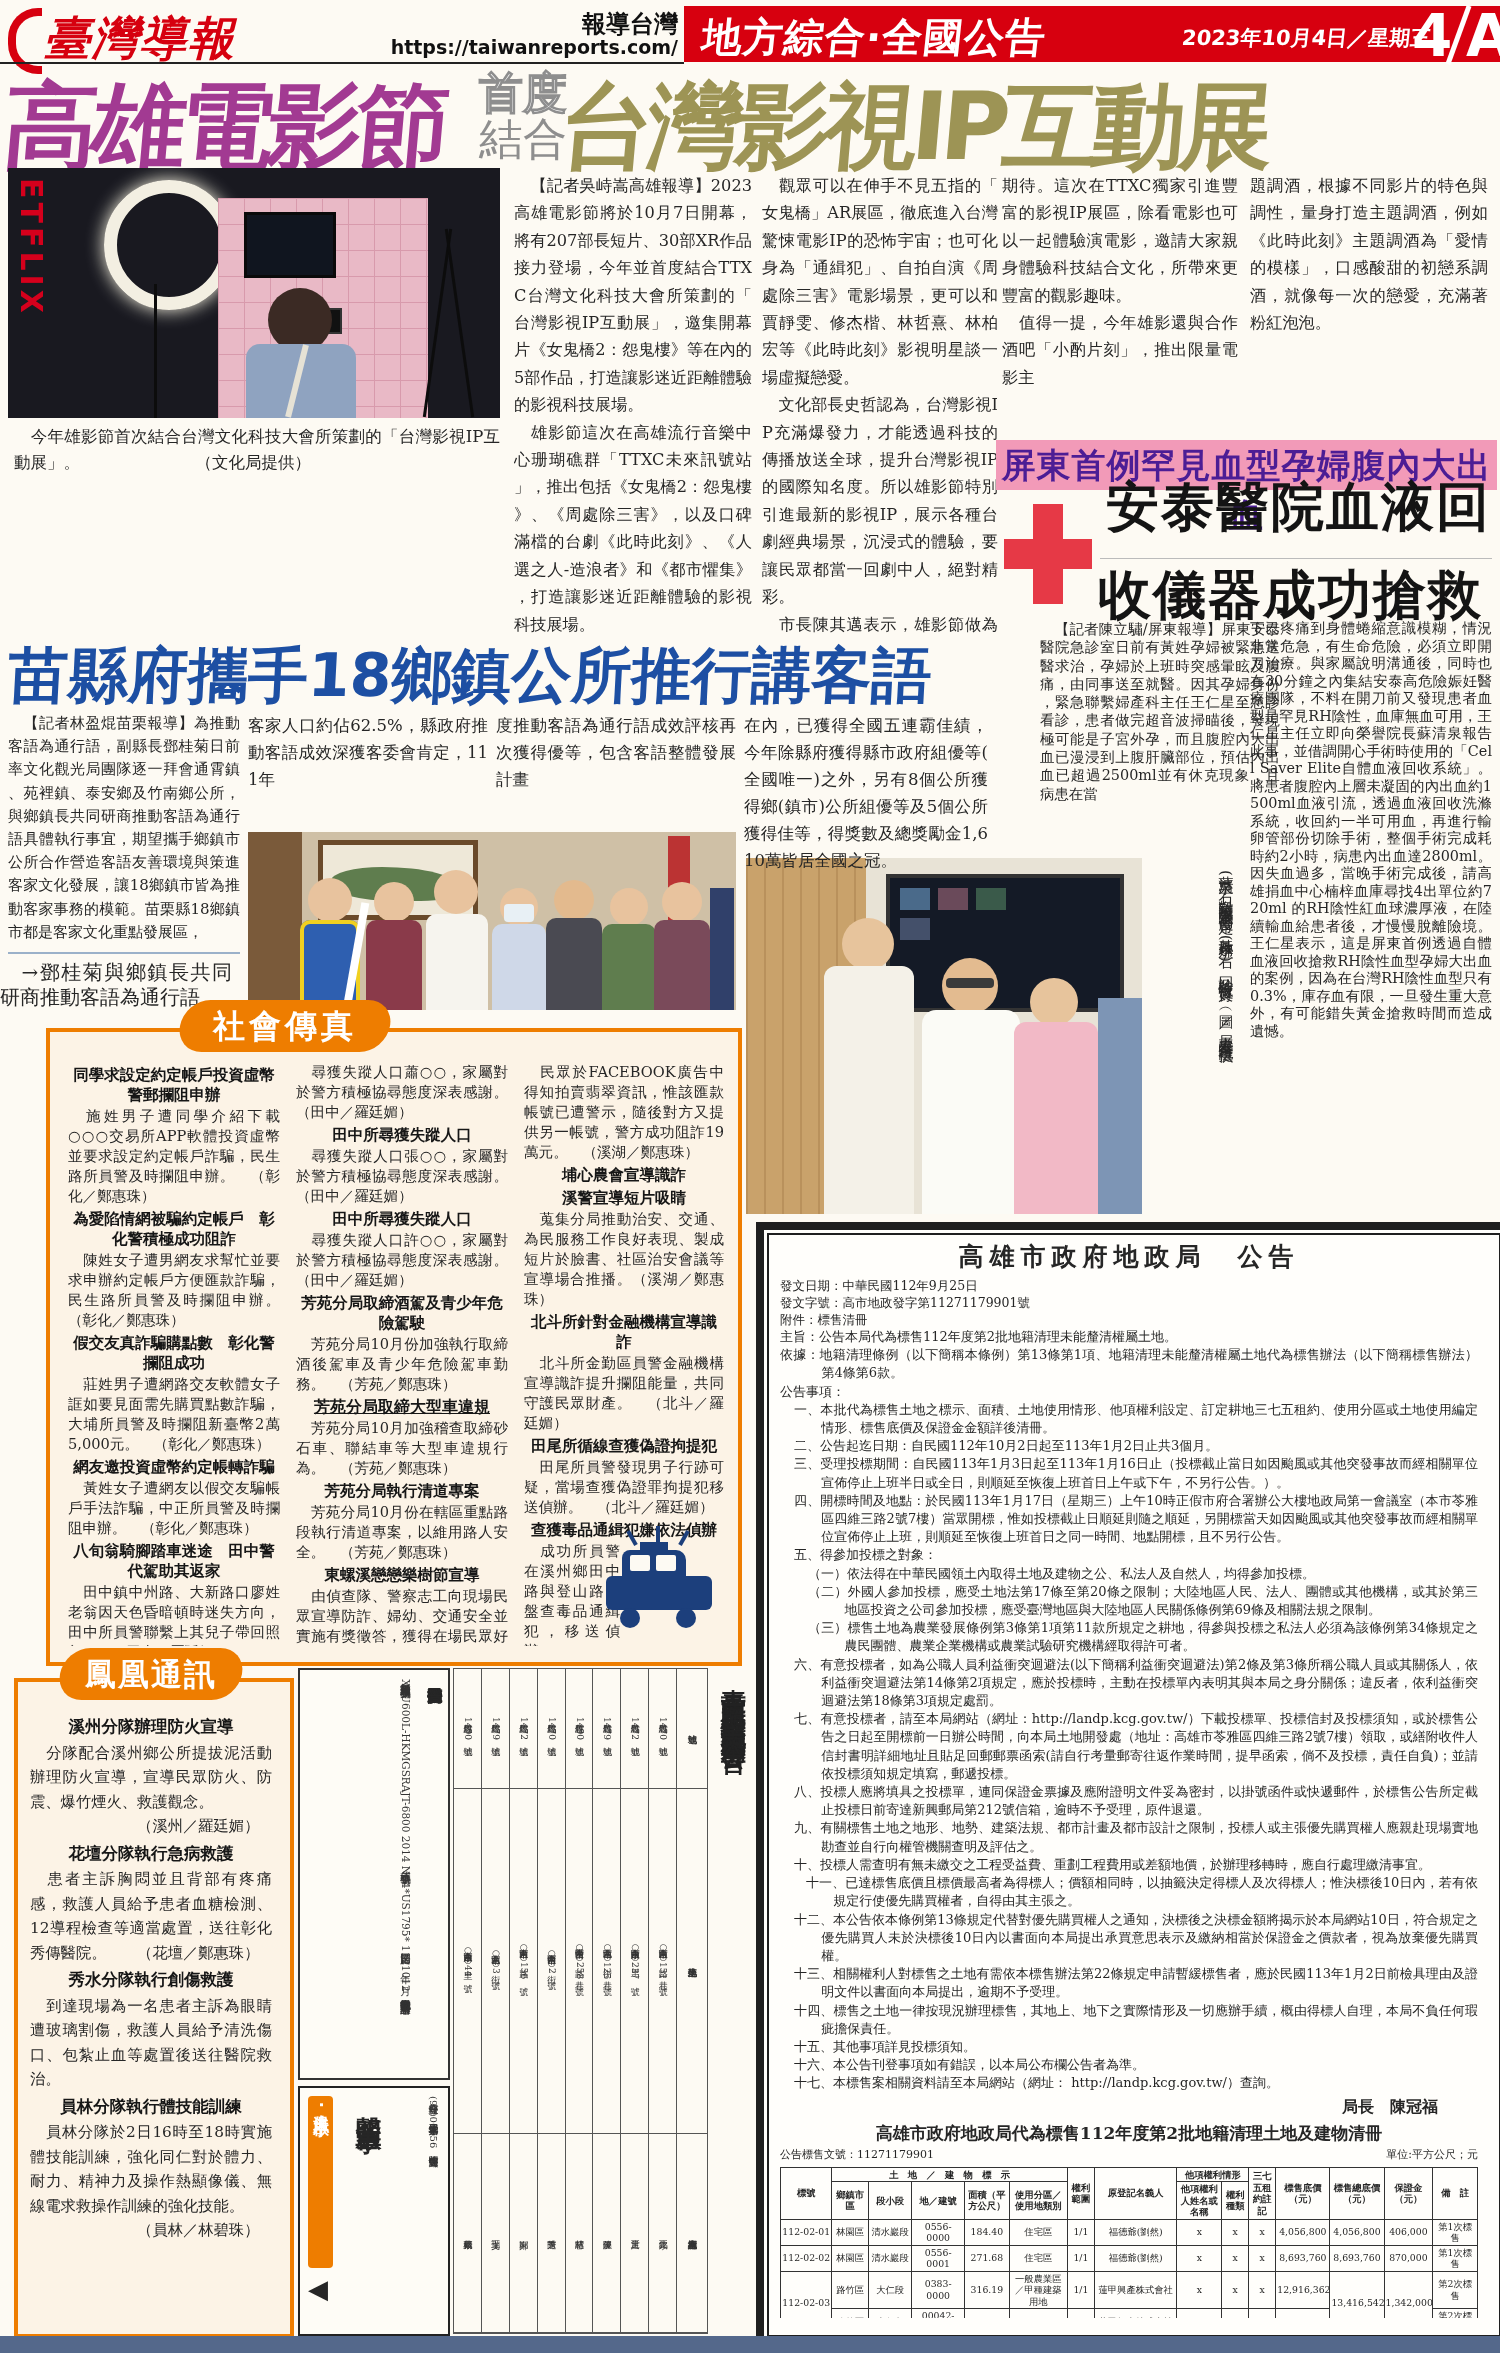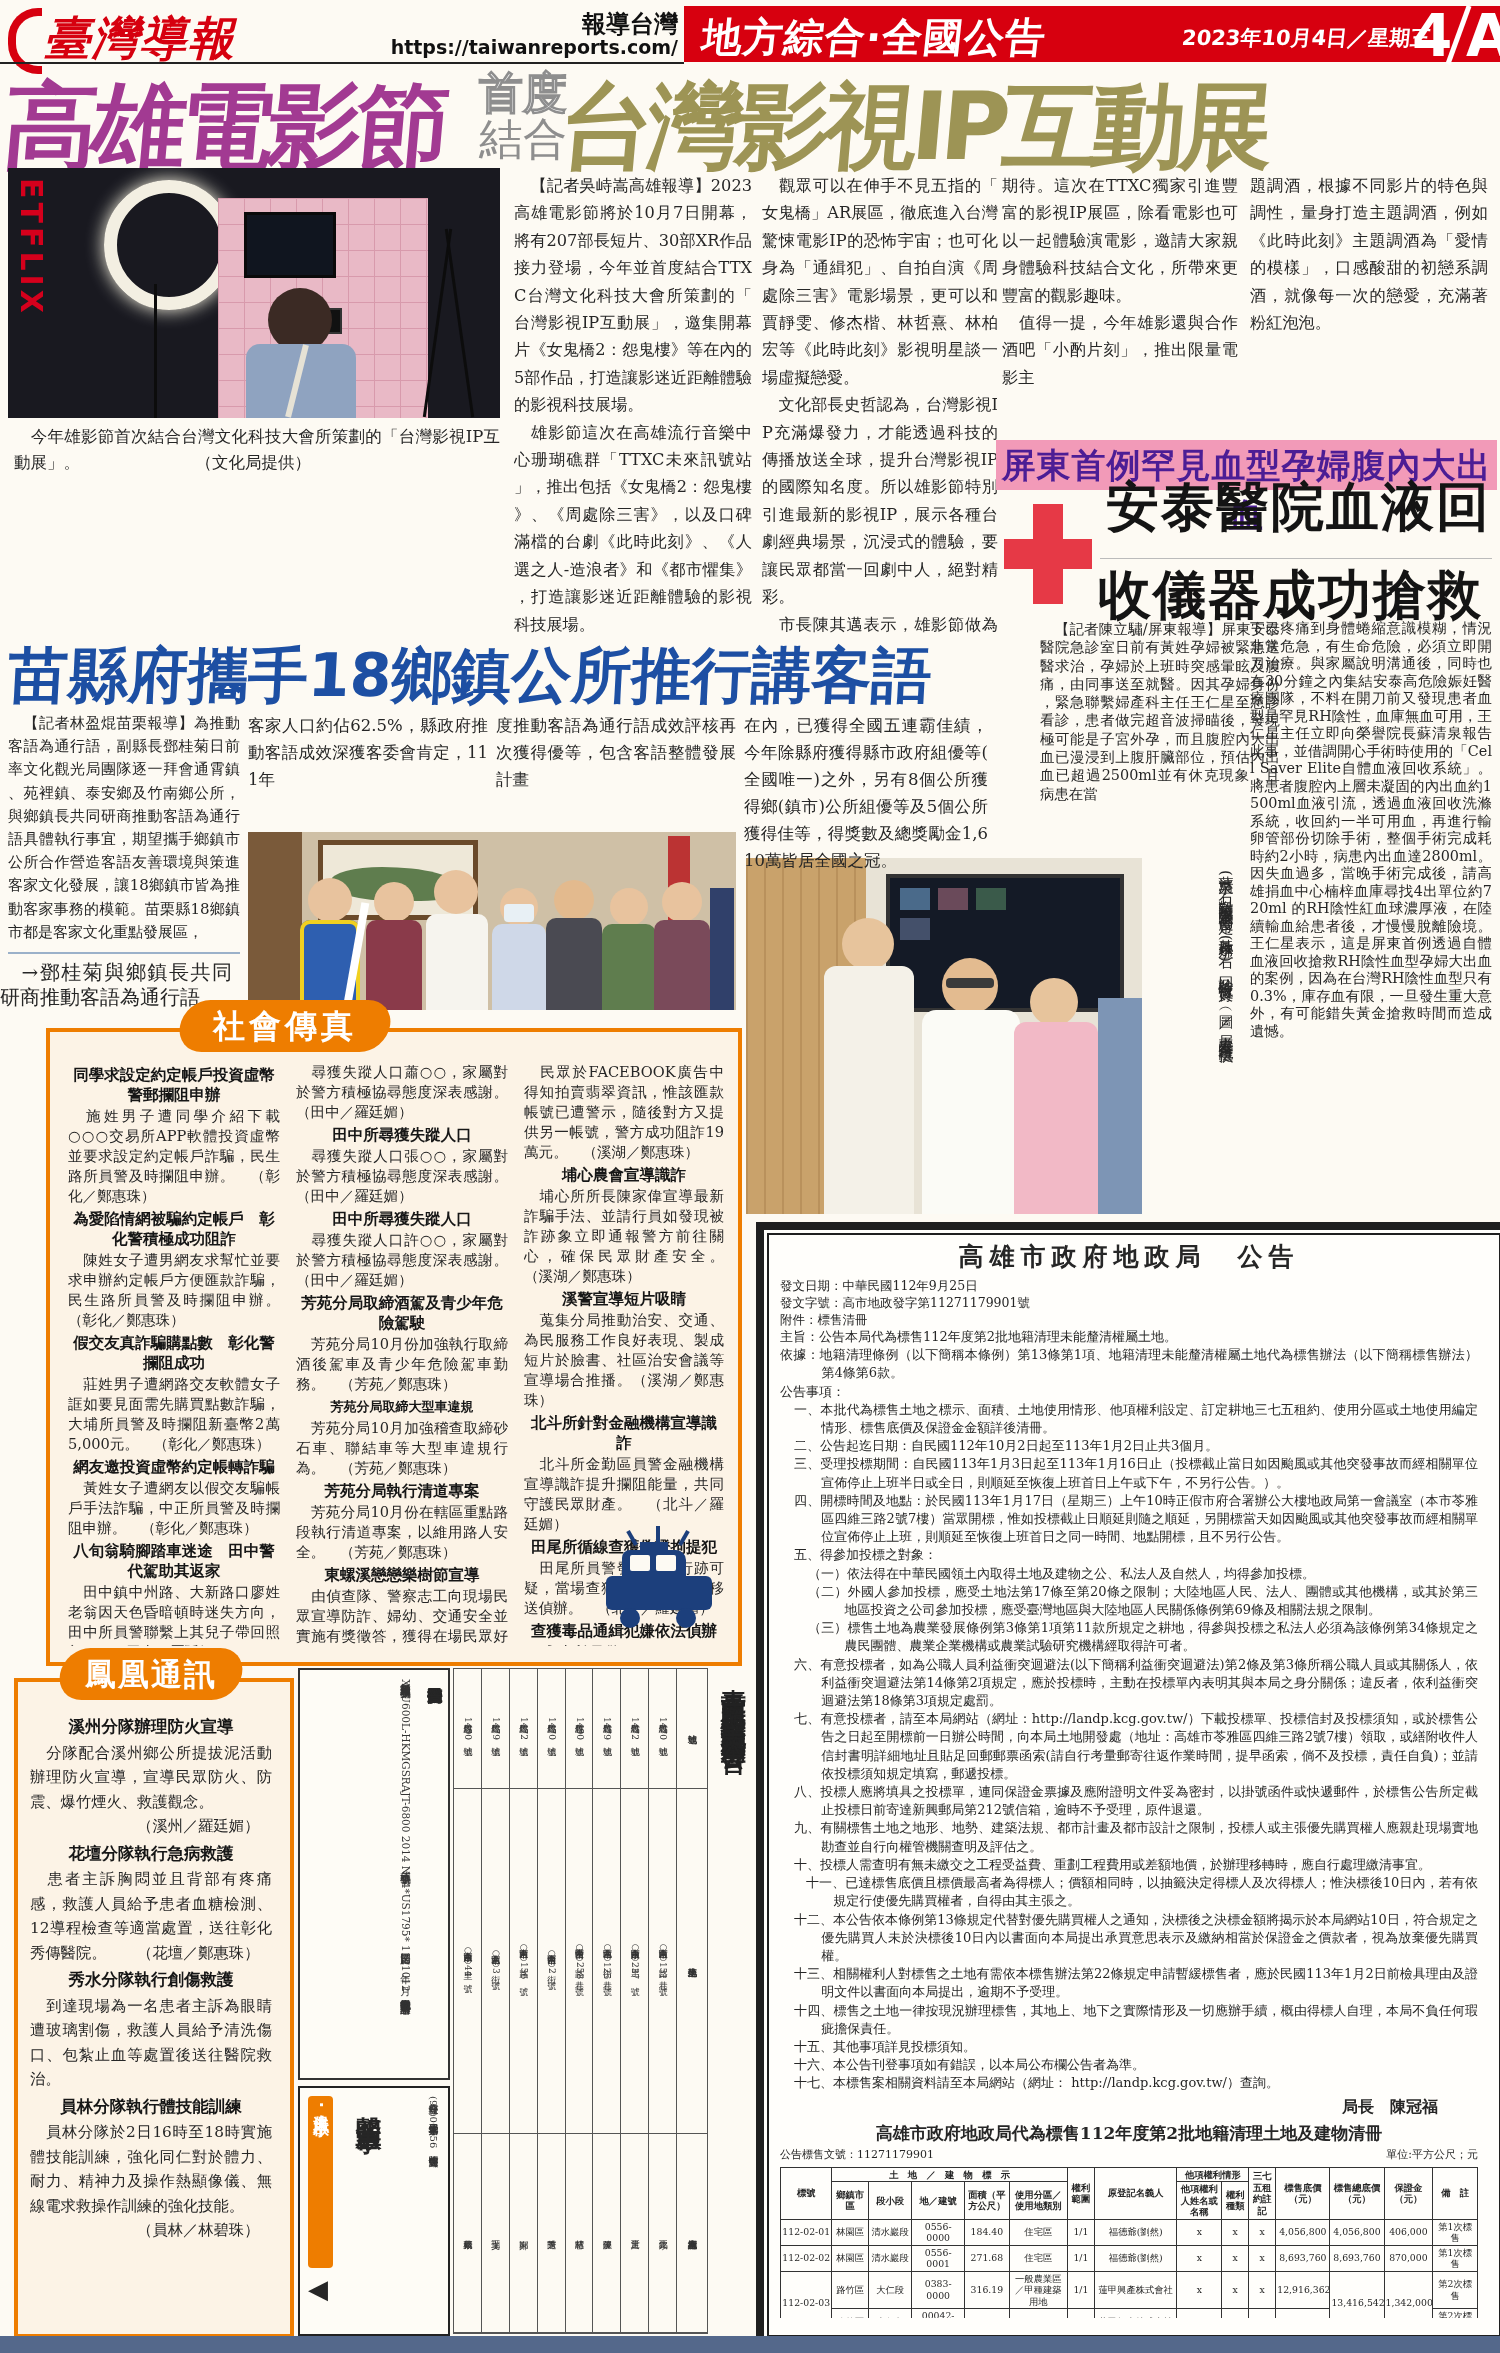--- a/index.html
+++ b/index.html
@@ -194,32 +194,31 @@
 
   </div>
   <div class="soc-col" style="left:296px;top:1062px;width:212px;height:584px;">
     <div class="b">　尋獲失蹤人口蕭○○，家屬對於警方積極協尋態度深表感謝。　（田中／羅廷媚）</div>
     <div class="news-h" style="font-size:15.5px;">田中所尋獲失蹤人口</div>
     <div class="b">　尋獲失蹤人口張○○，家屬對於警方積極協尋態度深表感謝。　（田中／羅廷媚）</div>
     <div class="news-h" style="font-size:15.5px;">田中所尋獲失蹤人口</div>
     <div class="b">　尋獲失蹤人口許○○，家屬對於警方積極協尋態度深表感謝。　（田中／羅廷媚）</div>
     <div class="news-h" style="font-size:15.5px;">芳苑分局取締酒駕及青少年危險駕駛</div>
     <div class="b">　芳苑分局10月份加強執行取締酒後駕車及青少年危險駕車勤務。　（芳苑／鄭惠珠）</div>
-    <div class="news-h" style="font-size:13px;">芳苑分局取締大型車違規</div>
+    <div class="news-h" style="font-size:16px;text-decoration:underline;">芳苑分局取締大型車違規</div>
     <div class="b">　芳苑分局10月加強稽查取締砂石車、聯結車等大型車違規行為。　（芳苑／鄭惠珠）</div>
     <div class="news-h" style="font-size:15.5px;">芳苑分局執行清道專案</div>
     <div class="b">　芳苑分局10月份在轄區重點路段執行清道專案，以維用路人安全。　（芳苑／鄭惠珠）</div>
     <div class="news-h" style="font-size:15.5px;">東螺溪戀戀樂樹節宣導</div>
     <div class="b">　由偵查隊、警察志工向現場民眾宣導防詐、婦幼、交通安全並實施有獎徵答，獲得在場民眾好評。　（溪湖／鄭惠珠）</div>
 
   </div>
   <div class="soc-col" style="left:524px;top:1062px;width:200px;height:584px;">
     <div class="b">　民眾於FACEBOOK廣告中得知拍賣翡翠資訊，惟該匯款帳號已遭警示，隨後對方又提供另一帳號，警方成功阻詐19萬元。　（溪湖／鄭惠珠）</div>
     <div class="news-h" style="font-size:15.5px;">埔心農會宣導識詐</div>
-    <div class="b">　埔心所所長陳家偉宣導最新詐騙手法、並請行員如發現被詐跡象立即通報警方前往關心，確保民眾財產安全。　（溪湖／鄭惠珠）</div>
     <div class="news-h" style="font-size:15.5px;">溪警宣導短片吸睛</div>
     <div class="b">　蒐集分局推動治安、交通、為民服務工作良好表現、製成短片於臉書、社區治安會議等宣導場合推播。（溪湖／鄭惠珠）</div>
     <div class="news-h" style="font-size:15.5px;">北斗所針對金融機構宣導識詐</div>
     <div class="b">　北斗所金勤區員警金融機構宣導識詐提升攔阻能量，共同守護民眾財產。　（北斗／羅廷媚）</div>
     <div class="news-h" style="font-size:15.5px;">田尾所循線查獲偽證拘提犯</div>
     <div class="b">　田尾所員警發現男子行跡可疑，當場查獲偽證罪拘提犯移送偵辦。　（北斗／羅廷媚）</div>
     <div class="news-h" style="font-size:15.5px;">查獲毒品通緝犯嫌依法偵辦</div>
     <div class="b" style="width:96px;">　成功所員警在溪州鄉田中路與登山路口盤查毒品通緝犯，移送偵辦。
 　（北斗／羅廷媚）</div>
   </div>

